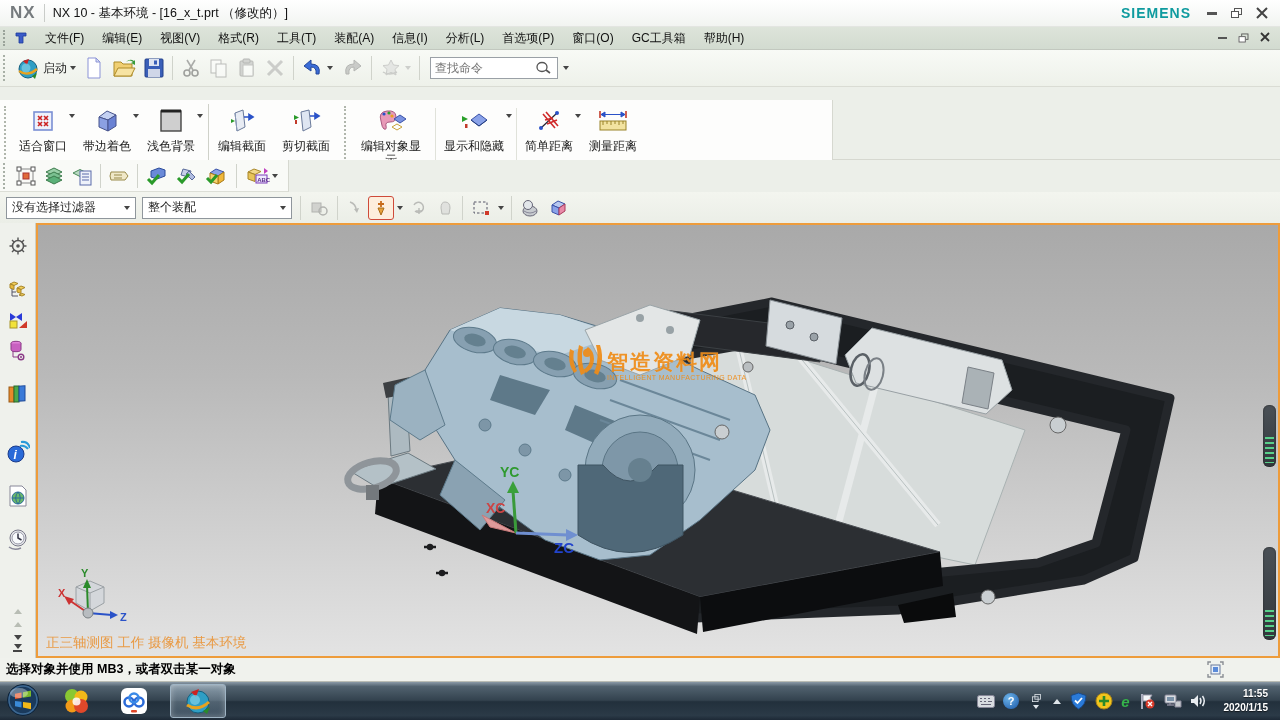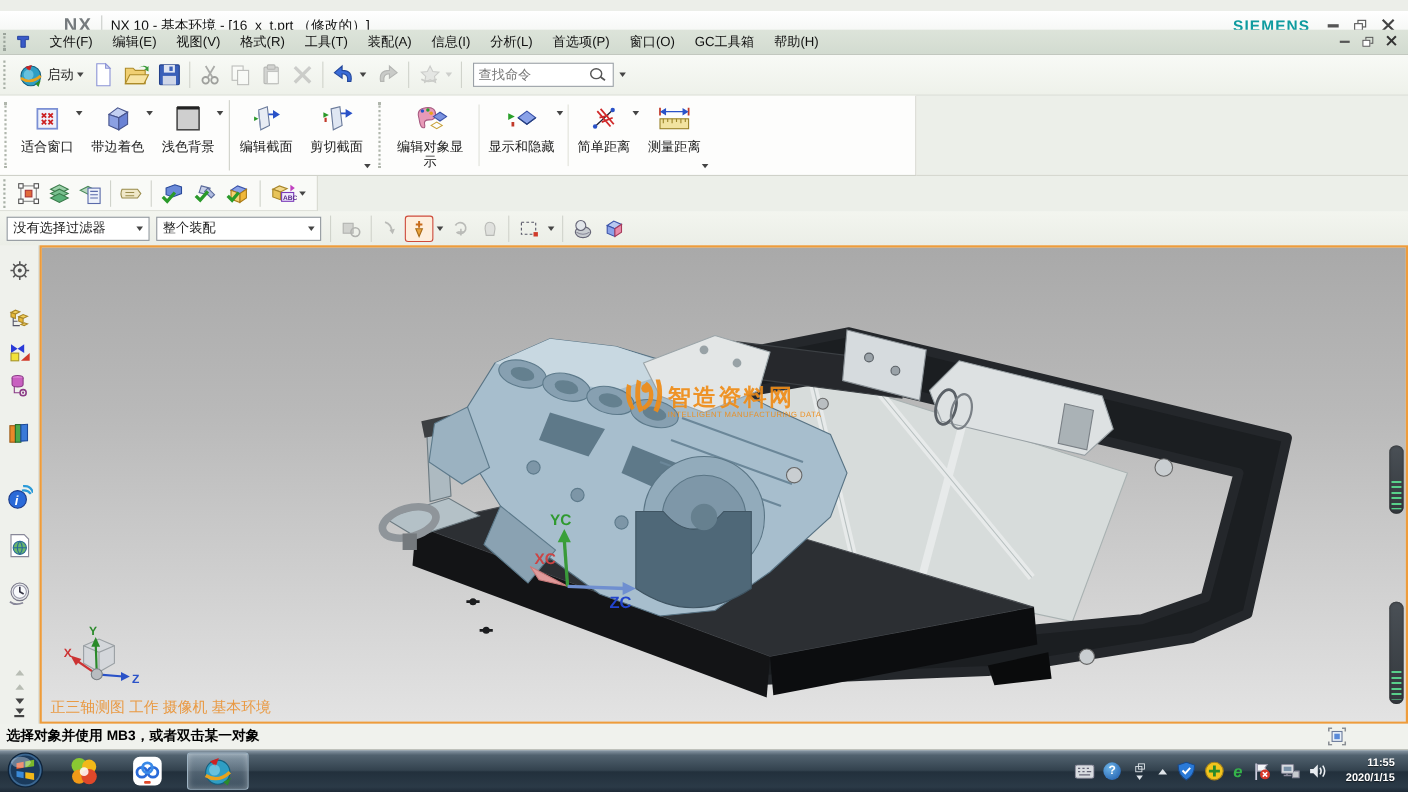--- a/index.html
+++ b/index.html
@@ -2,22 +2,22 @@
 <html><head>
 <meta charset="utf-8">
 <style>
   * { margin:0; padding:0; box-sizing:border-box; }
   html,body { width:1280px; height:720px; overflow:hidden;
     font-family:"Liberation Sans","DejaVu Sans",sans-serif; font-size:12px; }
   .abs { position:absolute; }
   #app { position:relative; width:1280px; height:720px; background:#eceee9; }
 
   
-  #titlebar { left:0; top:10px; width:1280px; height:27px; background:linear-gradient(#ffffff,#f2f4f1);
-    display:flex; align-items:center; border-bottom:1px solid #e3e5e1;padding-left:48px; }
+  #titlebar { left:0; top:0; width:1280px; height:27px; background:linear-gradient(#ffffff,#f2f4f1);
+    display:flex; align-items:center; border-bottom:1px solid #e3e5e1; }
   .nx-logo { font-size:17px; font-weight:bold; color:#767b7e; letter-spacing:1px; padding:0 8px 0 10px; }
   .tb-sep { width:1px; height:18px; background:#c9ccc9; margin-right:8px; }
   .tb-title { color:#111; font-size:12.5px; }
   .tb-right { margin-left:auto; display:flex; align-items:center; gap:16px; padding-right:12px; }
   .siemens { color:#0f9b9f; font-weight:bold; font-size:14px; letter-spacing:1px; }
   .winbtns { display:flex; align-items:center; gap:14px; }
   .wmin { width:10px; height:3px; background:#555; display:inline-block; }
   .wrest { position:relative; width:11px; height:10px; display:inline-block; }
   .wrest i { position:absolute; border:1.5px solid #555; width:8px; height:7px; display:block; }
   .wrest i:first-child { right:0; top:0; }
@@ -46,21 +46,21 @@
   .gray { filter:grayscale(1) opacity(.45); }
   .start-label { color:#222; }
   .searchwrap { display:flex; align-items:center; margin-left:6px; gap:5px; }
   .searchbox { width:128px; height:22px; border:1px solid #9aa0a6; background:#fff;
     display:flex; align-items:center; padding:0 4px; }
   .searchbox input { border:none; outline:none; width:100px; font-size:12px; color:#333;
     font-family:"Liberation Sans","DejaVu Sans",sans-serif; background:transparent; }
 
   
   #ribbonbg { left:0; top:87px; width:1280px; height:73px; background:#ecefe9; border-bottom:1px solid #d6d8d0; }
-  #ribbon { left:0; top:87px; width:833px; height:73px; background:#fdfdfc;
+  #ribbon { left:0; top:100px; width:833px; height:73px; background:#fdfdfc;
     border-right:1px solid #d6d8d0; border-bottom:1px solid #cfd1c9; display:flex; align-items:stretch; }
   .rgrip { width:5px; border-left:2px dotted #b0b6ac; margin:6px 4px; }
   .rbtn { position:relative; display:flex; flex-direction:column; align-items:center;
     padding:5px 10px 3px 6px; justify-content:flex-start; border-radius:2px; }
   .ricon { height:32px; display:flex; align-items:center; justify-content:center; }
   .rlabel { margin-top:2px; color:#1a1a1a; text-align:center; line-height:14px; white-space:nowrap; }
   .rlabel.wrap { white-space:normal; width:64px; }
   .rcaret-mid { position:absolute; right:2px; top:14px; }
   .rcaret-bot { position:absolute; right:3px; bottom:6px; }
   .rsep { width:1px; background:#e0e2da; margin:8px 2px; }

